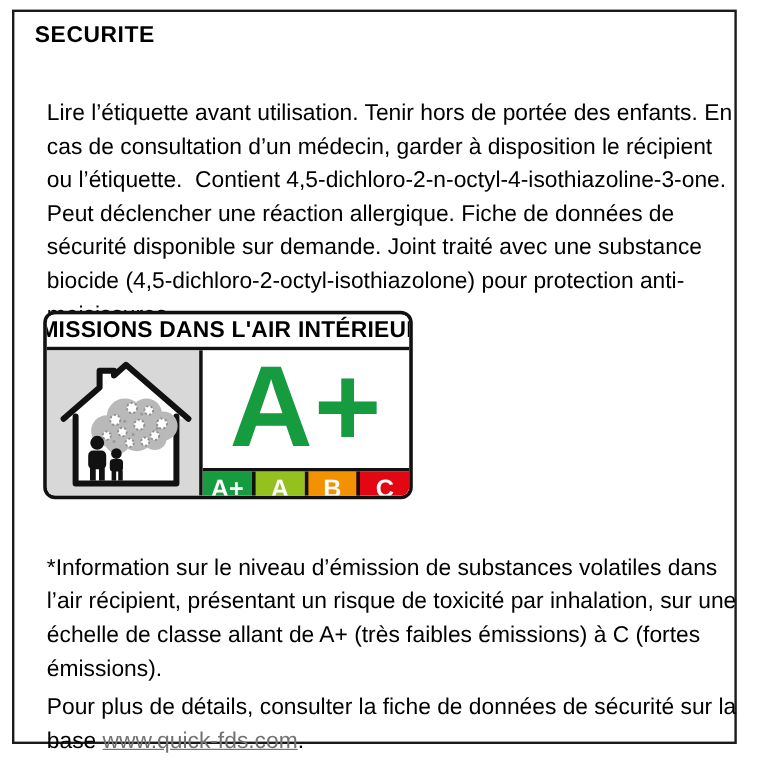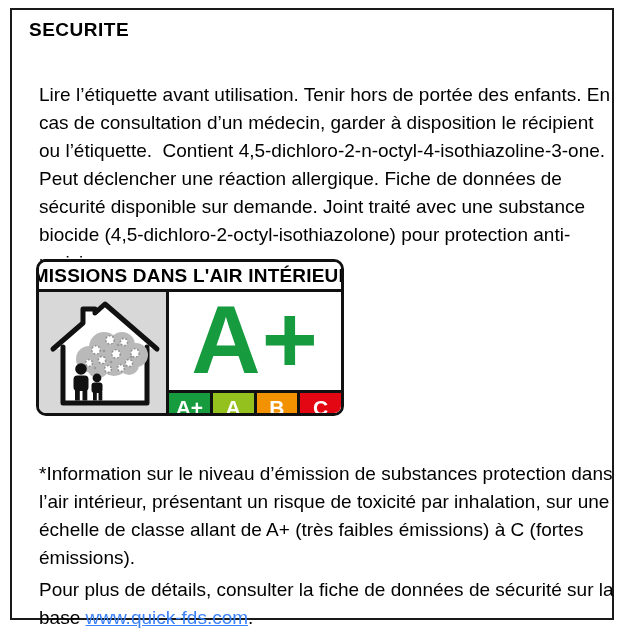--- a/index.html
+++ b/index.html
@@ -193,18 +193,18 @@
             <div class="scale-cell" style="background-color: rgb(22, 155, 62);">A+</div>
             <div class="scale-cell" style="background-color: rgb(149, 193, 31);">A</div>
             <div class="scale-cell" style="background-color: rgb(243, 146, 0);">B</div>
             <div class="scale-cell" style="background-color: rgb(227, 6, 19);">C</div>
           </div>
         </div>
 
       </div>
     </div>
 
-    <p class="body-text p-footnote">*Information sur le niveau d’émission de substances protection dans l’air intérieur, présentant un risque de toxicité par inhalation, sur une échelle de classe allant de A+ (très faibles émissions) à C (fortes émissions).</p>
-
-    <p class="body-text p-details"><span>Pour plus de détails, consulter la fiche de données de sécurité sur la base </span><a style="color: #3b82f6;">www.quick-fds.com</a><span>.</span></p>
+    <p class="body-text p-footnote">*Information sur le niveau d’émission de substances volatiles dans l’air récipient, présentant un risque de toxicité par inhalation, sur une échelle de classe allant de A+ (très faibles émissions) à C (fortes émissions).</p>
+
+    <p class="body-text p-details"><span>Pour plus de détails, consulter la fiche de données de sécurité sur la base </span><a style="color: #737373;">www.quick-fds.com</a><span>.</span></p>
 
   </div>
 </div>
 
 </body></html>

